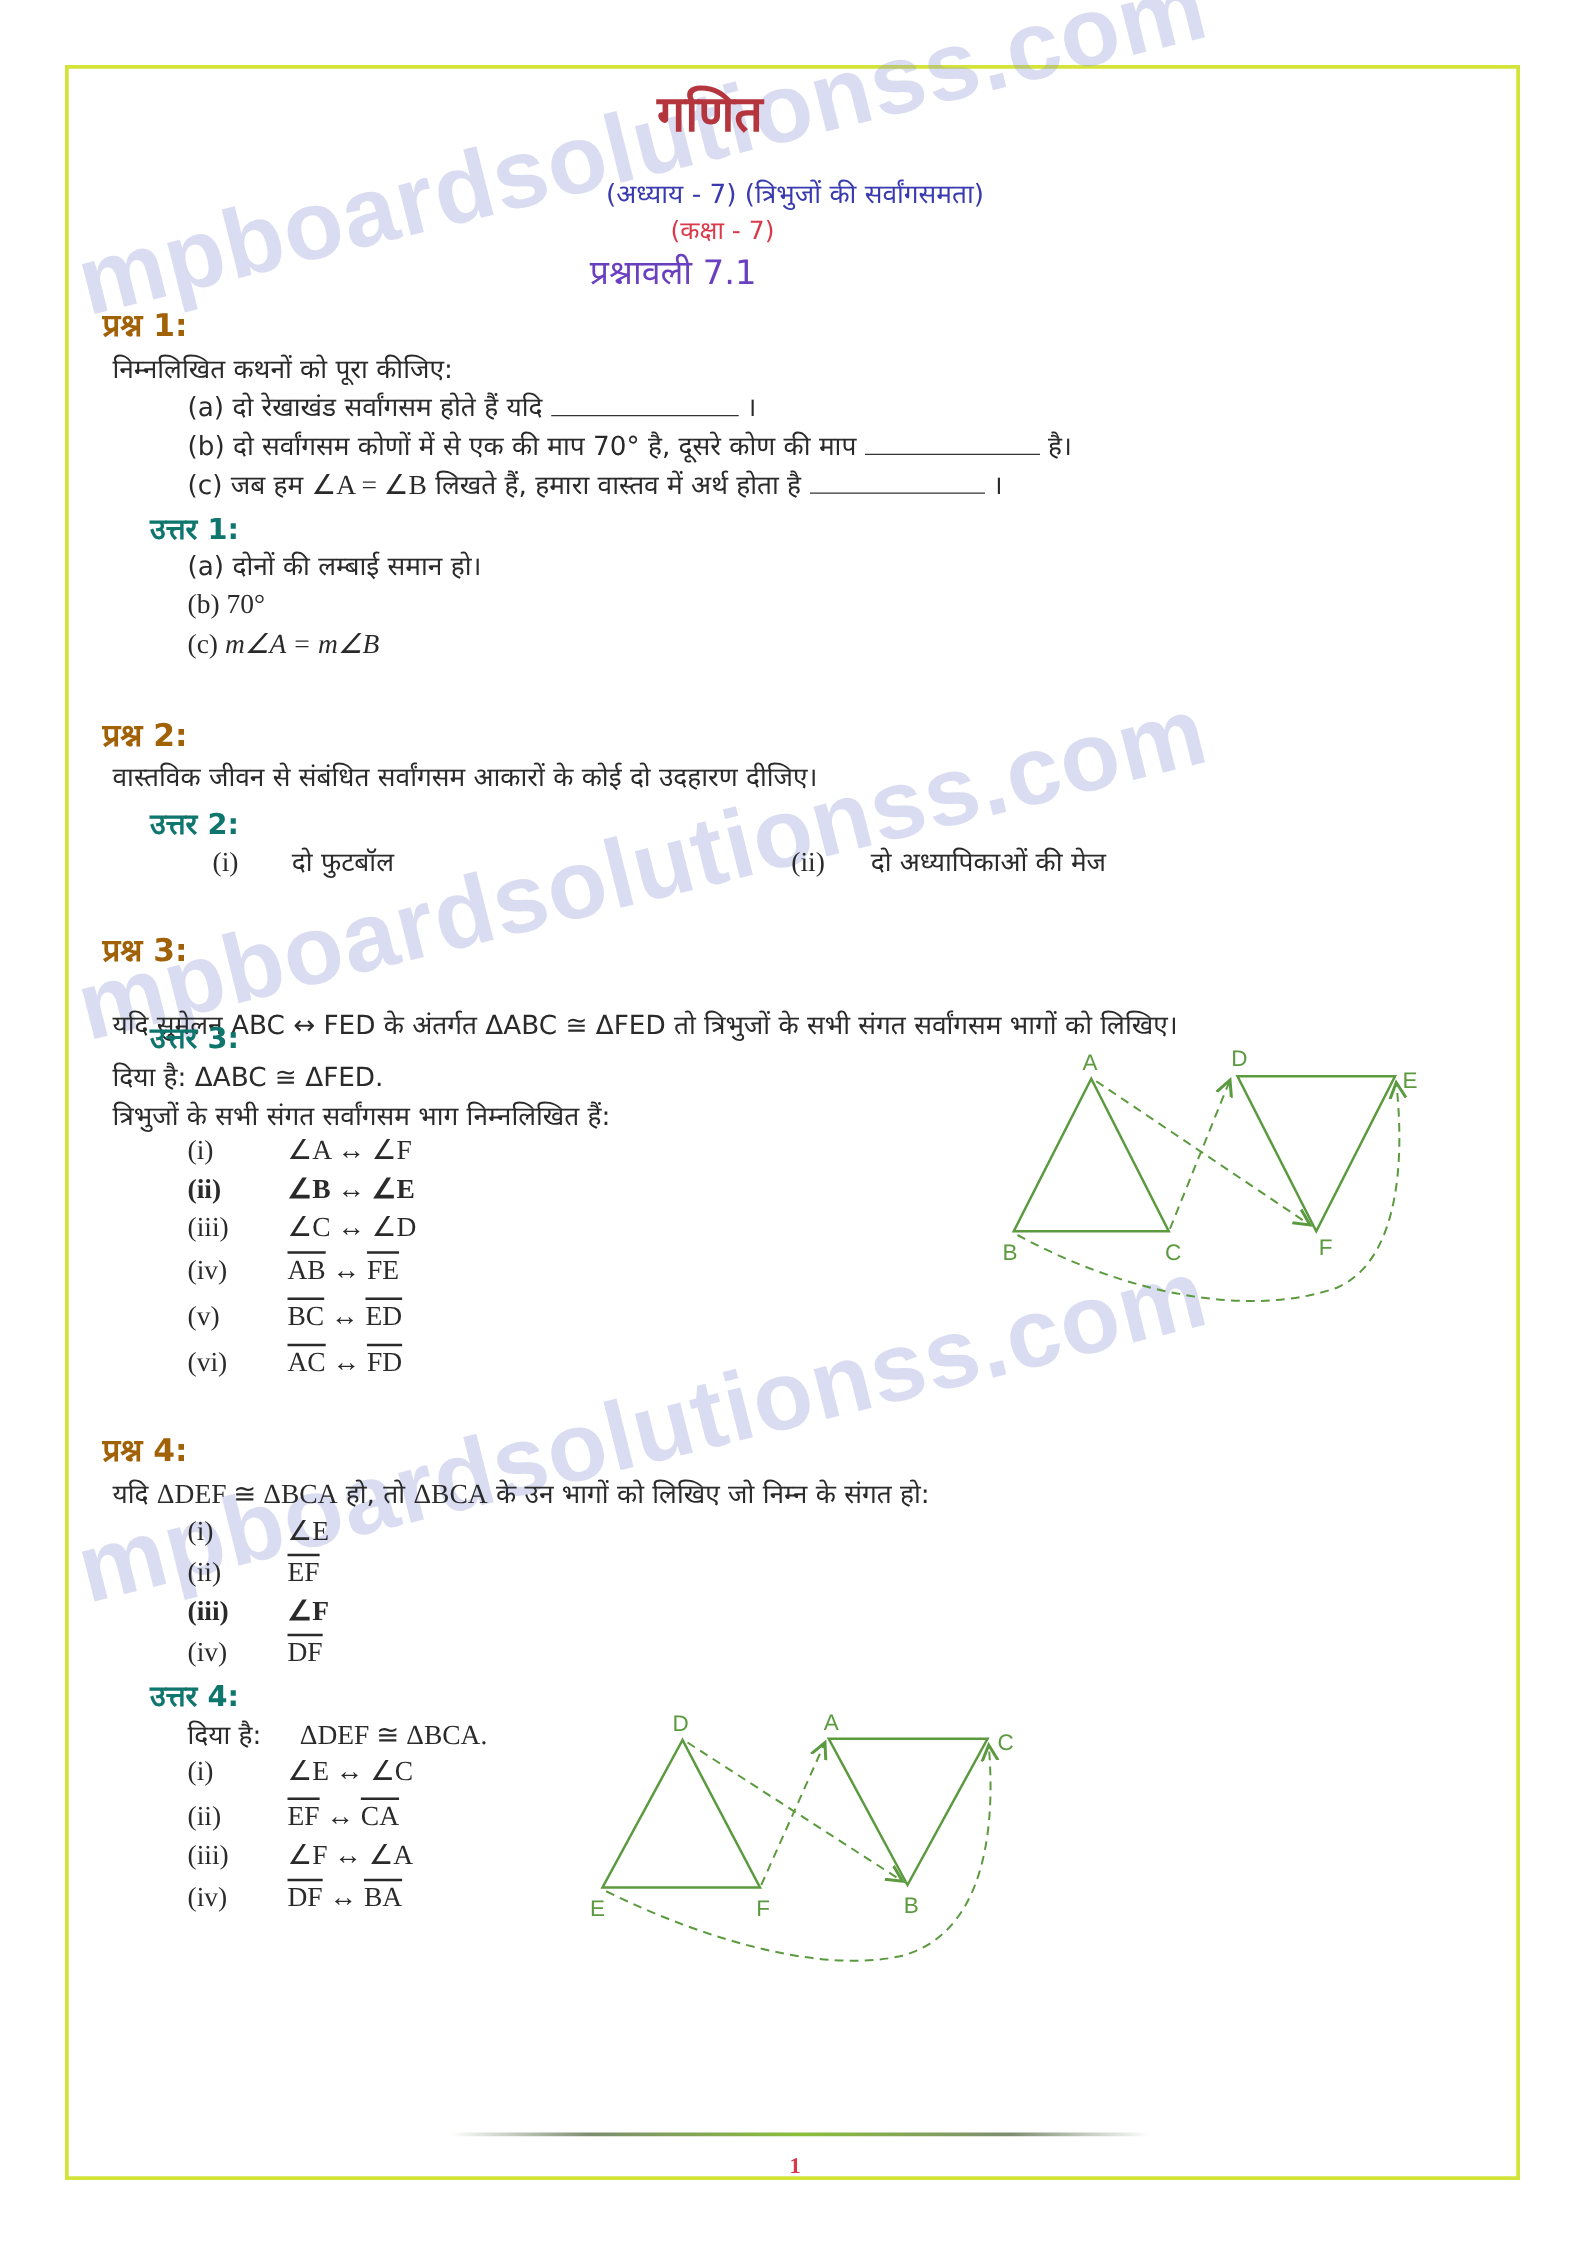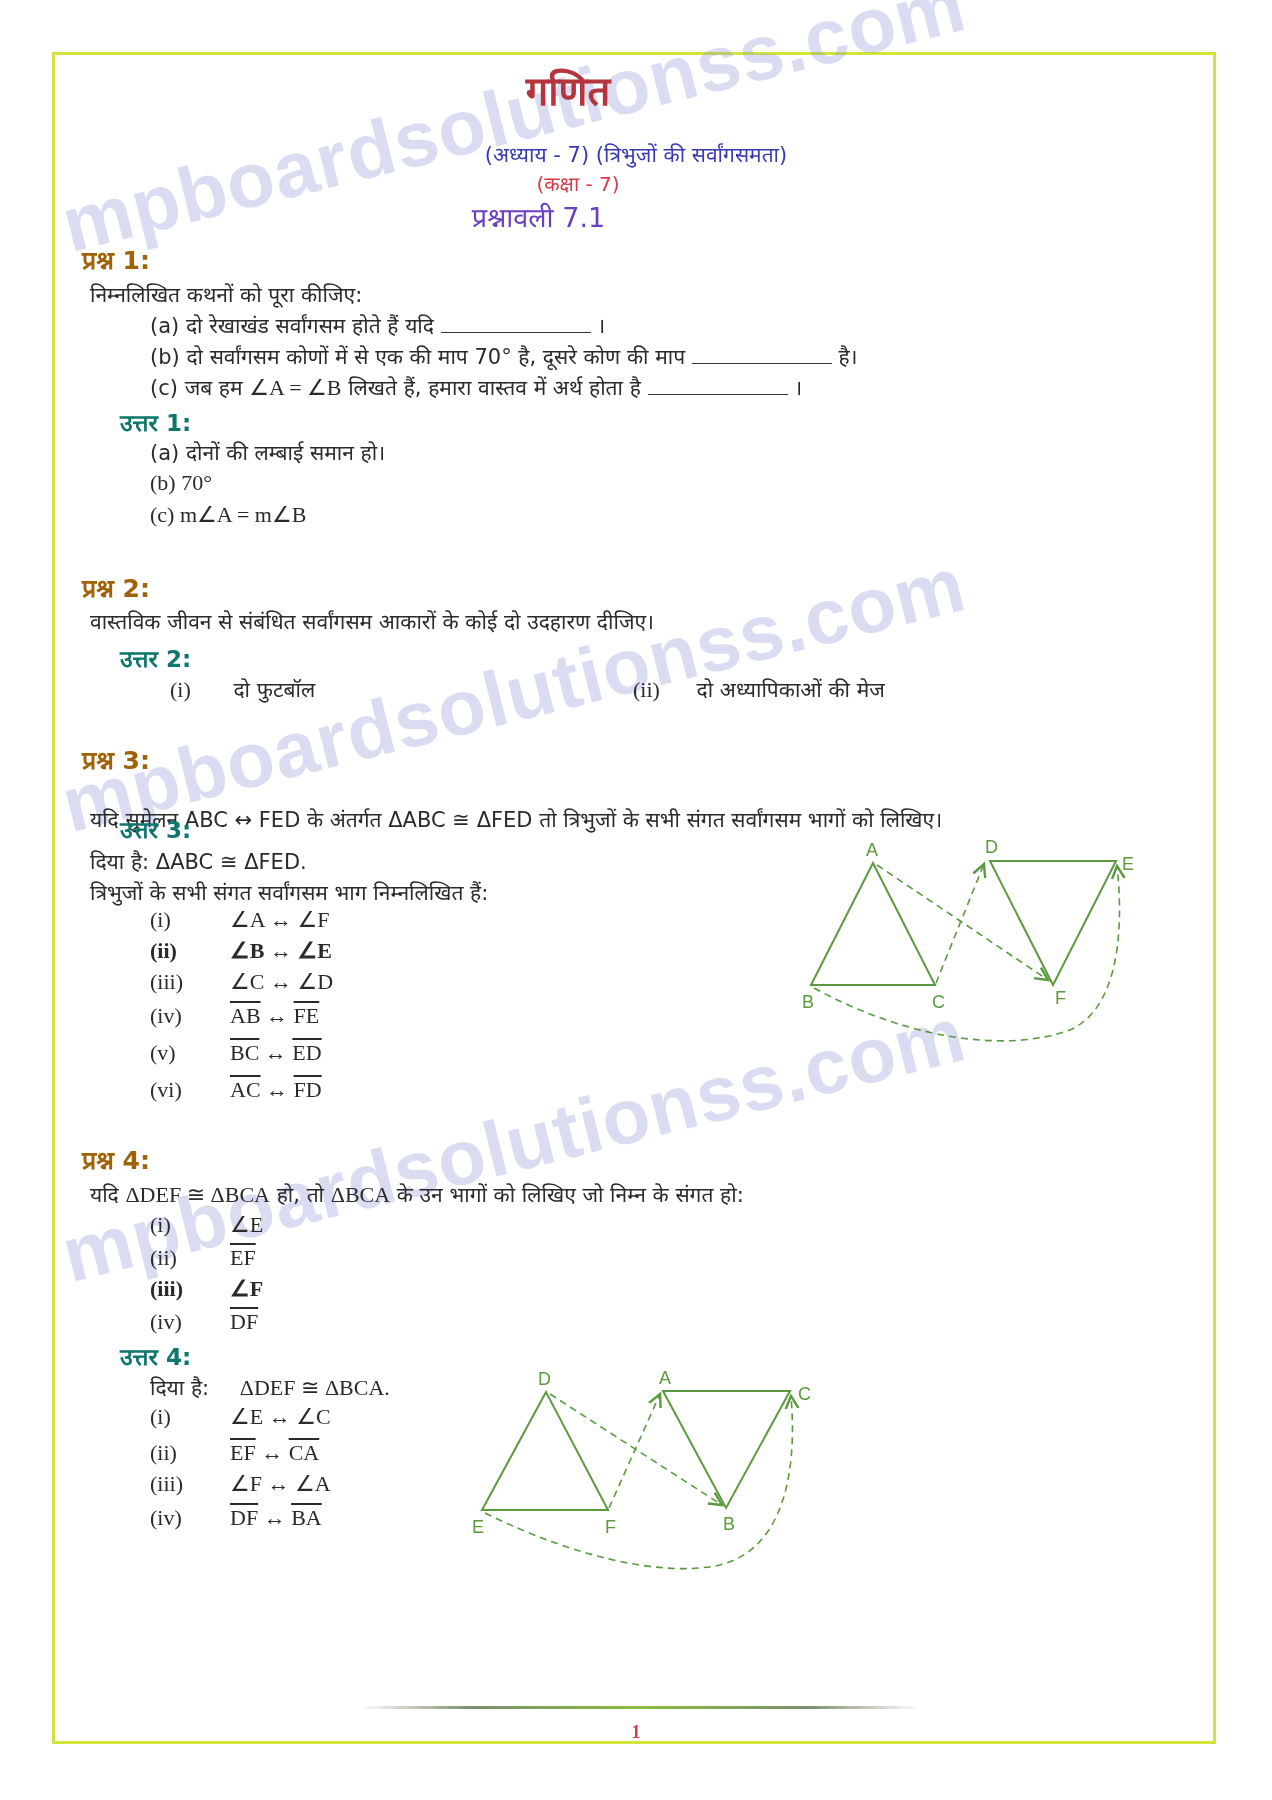--- a/index.html
+++ b/index.html
@@ -70,21 +70,21 @@
 <div class="abs txt" style="left:150px; top:438px;">
   <span>(a)</span>
   <span>दोनों की लम्बाई समान हो।</span>
 </div>
 <div class="abs mth" style="left:150px; top:470px;">
   <span>(b)</span>
   <span>70°</span>
 </div>
 <div class="abs mth" style="left:150px; top:502px;">
   <span>(c)</span>
-  <span style="">m∠A = m∠B</span>
+  <span style="font-style:italic;">m∠A = m∠B</span>
 </div>
 
 <div class="abs q-label" style="left:82px; top:570px;">प्रश्न 2:</div>
 <div class="abs txt" style="left:90px; top:607px;">वास्तविक जीवन से संबंधित सर्वांगसम आकारों के कोई दो उदहारण दीजिए।</div>
 <div class="abs a-label" style="left:120px; top:642px;">उत्तर 2:</div>
 <div class="abs txt" style="left:170px; top:675px;">
   <span class="mth">(i)</span>
   <span style="margin-left:36px;">दो फुटबॉल</span>
 </div>
 <div class="abs txt" style="left:633px; top:675px;">

